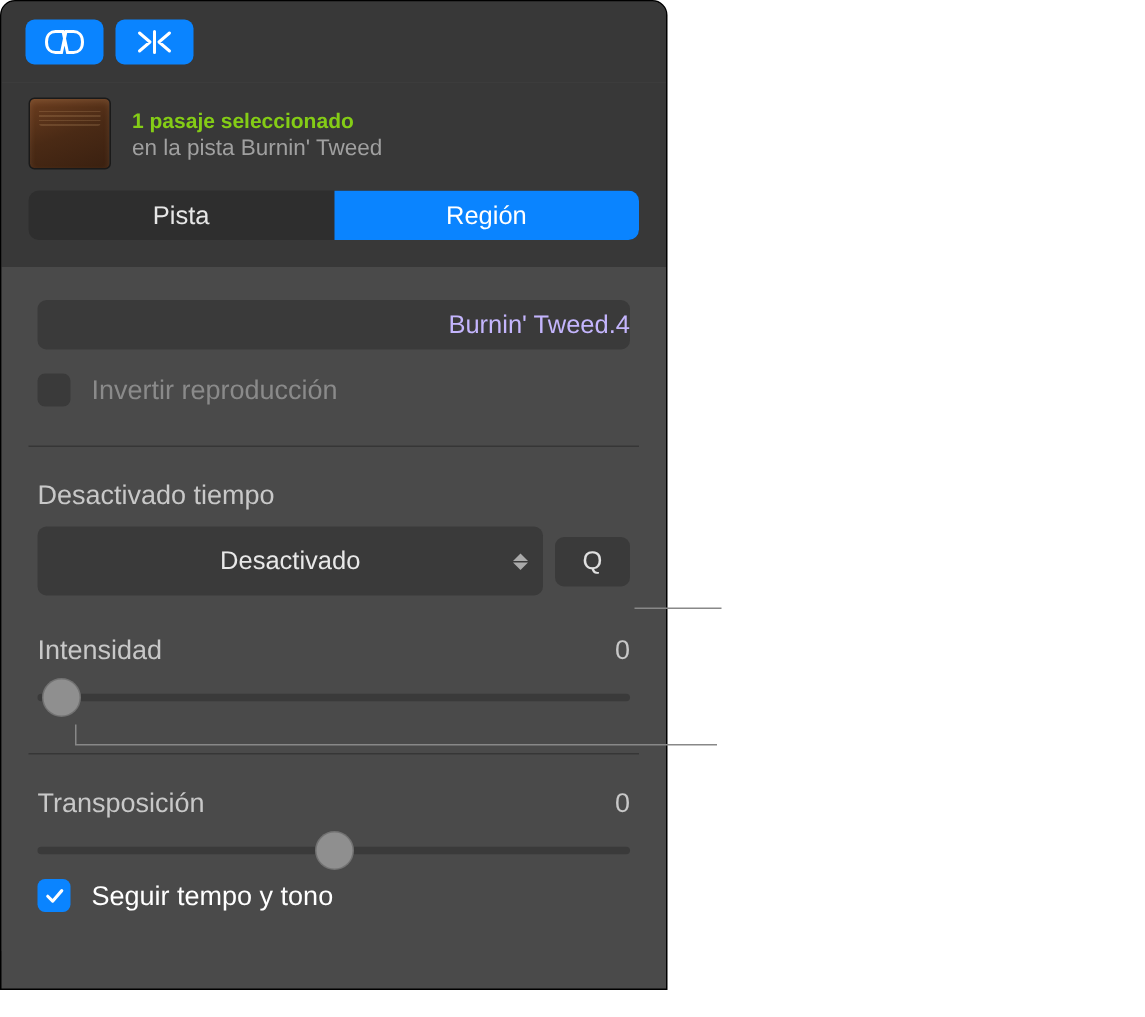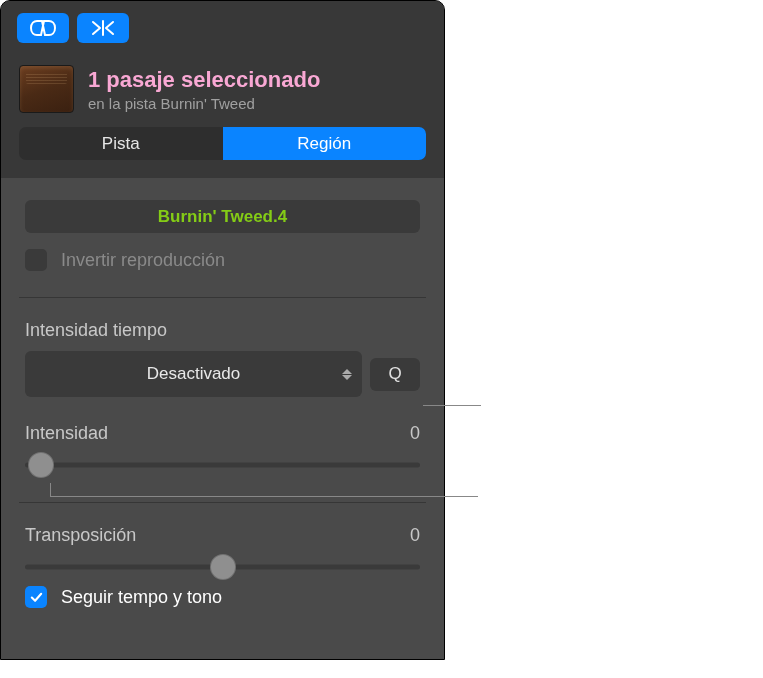--- a/index.html
+++ b/index.html
@@ -64,22 +64,22 @@
       position: relative;
     }
     .thumb::after {
       content: "";
       position: absolute;
       inset: 6px 6px 28px 6px;
       background: repeating-linear-gradient(0deg, rgba(255,210,150,0.15) 0 1px, transparent 1px 3px);
       border-radius: 2px;
     }
     .header-text h1 {
-      color: #f9a8d4;
-      font-size: 22px;
+      color: #84cc16;
+      font-size: 14px;
       font-weight: 600;
       margin-bottom: 2px;
     }
     .header-text p {
       color: #a0a0a0;
       font-size: 15px;
     }
     .segmented {
       display: flex;
       background: #2e2e2e;
@@ -106,28 +106,27 @@
     .section {
       border-bottom: 1px solid #363636;
       padding: 22px 6px 22px 6px;
     }
     .section:last-child {
       border-bottom: none;
     }
     .region-name {
       background: #3a3a3a;
       border: none;
-      color: #84cc16;
-      text-align: center;
+      color: #c4b5fd;
+      text-align: right;
       height: 33px;
       border-radius: 6px;
       width: 100%;
       font-size: 17px;
       margin-bottom: 12px;
-      font-weight: bold;
     }
     .checkbox-row {
       display: flex;
       align-items: flex-end;
       gap: 14px;
       padding: 4px 0;
     }
     .checkbox {
       width: 22px;
       height: 22px;
@@ -302,21 +301,21 @@
 
     <div class="section">
       <input class="region-name" value="Burnin' Tweed.4" style="">
       <div class="checkbox-row">
         <button class="checkbox"></button>
         <span class="cb-label dimmed">Invertir reproducción</span>
       </div>
     </div>
 
     <div class="section">
-      <div class="param-label">Intensidad tiempo</div>
+      <div class="param-label">Desactivado tiempo</div>
       <div class="row">
         <div class="select">
           <span>Desactivado</span>
           <div class="select-arrows">
             <div class="arrow up"></div>
             <div class="arrow down"></div>
           </div>
         </div>
         <button class="q-btn">Q</button>
       </div>

